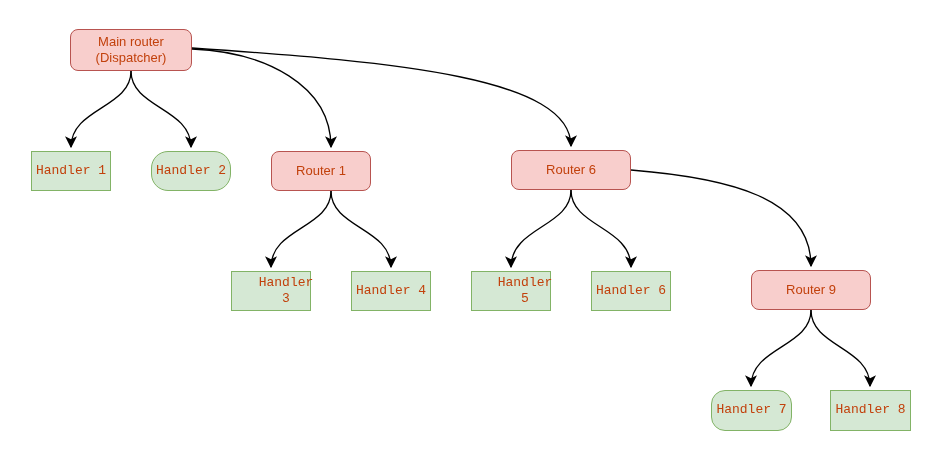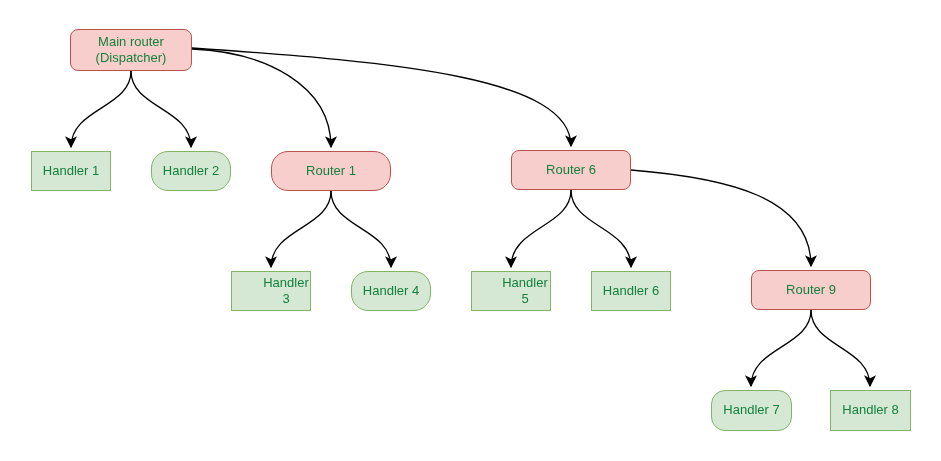--- a/index.html
+++ b/index.html
@@ -37,34 +37,35 @@
   }
   .node {
     position: absolute;
     box-sizing: border-box;
     display: flex;
     align-items: center;
     justify-content: center;
     text-align: center;
     font-size: 13px;
     line-height: 1.25;
-    color: #15803d;
+    color: #c2410c;
   }
   .node .label {
     white-space: pre-line;
   }
   .node.router {
     background: var(--router-fill);
     border: 1px solid var(--router-stroke);
     border-radius: 8px;
   }
   .node.handler {
     background: var(--handler-fill);
     border: 1px solid var(--handler-stroke);
     border-radius: 0;
+    font-family: Liberation Mono, monospace;
   }
 </style>
 </head>
 <body>
 
 <div class="canvas">
 
   <svg class="edges-layer" width="941" height="461" viewBox="0 0 941 461" xmlns="http://www.w3.org/2000/svg">
     <defs>
       <marker id="arrow" markerUnits="userSpaceOnUse" markerWidth="12" markerHeight="12" viewBox="0 0 10 10" refX="9" refY="5" orient="auto">
@@ -90,33 +91,33 @@
   </div>
 
   <div class="node handler" style="left:31px; top:151px; width:80px; height:40px;">
     <span class="label">Handler 1</span>
   </div>
 
   <div class="node handler" style="left:151px; top:151px; width:80px; height:40px;border-radius:17px;">
     <span class="label">Handler 2</span>
   </div>
 
-  <div class="node router" style="left:271px; top:151px; width:120px; height:40px;border-radius:17px;">
+  <div class="node router" style="left:271px; top:151px; width:100px; height:40px;">
     <span class="label">Router 1</span>
   </div>
 
   <div class="node router" style="left:511px; top:150px; width:120px; height:40px;">
     <span class="label">Router 6</span>
   </div>
 
   <div class="node handler" style="left:231px; top:271px; width:80px; height:40px;padding-left:30px;">
     <span class="label">Handler 3</span>
   </div>
 
-  <div class="node handler" style="left:351px; top:271px; width:80px; height:40px;border-radius:17px;">
+  <div class="node handler" style="left:351px; top:271px; width:80px; height:40px;">
     <span class="label">Handler 4</span>
   </div>
 
   <div class="node handler" style="left:471px; top:271px; width:80px; height:40px;padding-left:28px;">
     <span class="label">Handler 5</span>
   </div>
 
   <div class="node handler" style="left:591px; top:271px; width:80px; height:40px;">
     <span class="label">Handler 6</span>
   </div>

